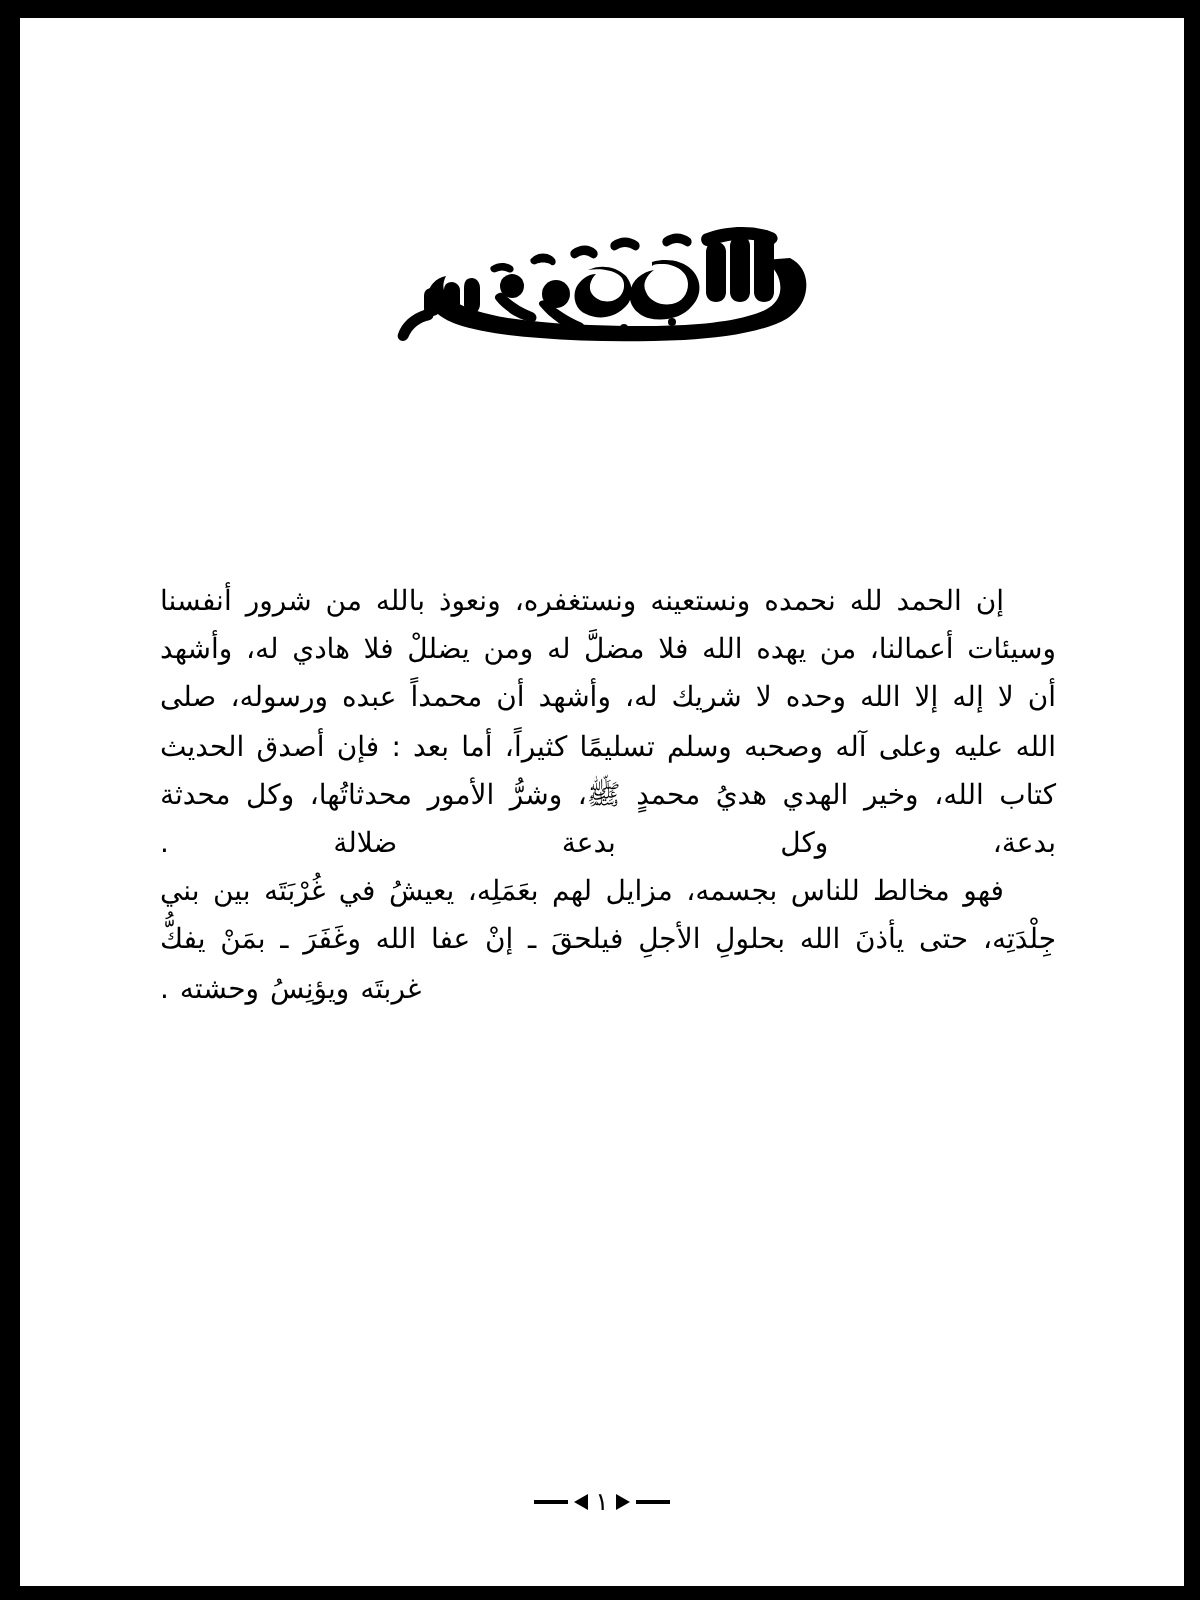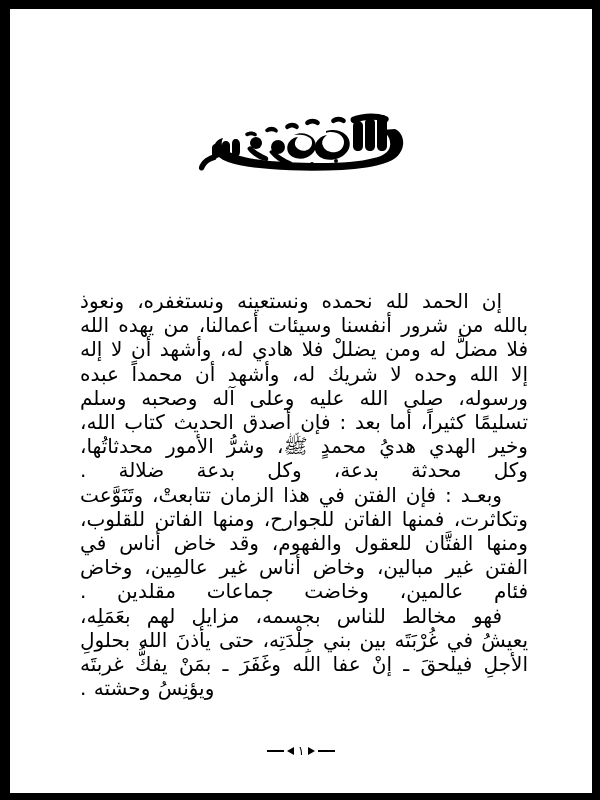--- a/index.html
+++ b/index.html
@@ -49,21 +49,21 @@
   #body-text {
     position: absolute;
     right: 64px;
     top: 280px;
     width: 448px;
     direction: rtl;
     text-align: justify;
     text-align-last: justify;
     color: #000000;
     font-family: "DejaVu Sans", "Liberation Sans", sans-serif;
-    font-size: 20px;
+    font-size: 14px;
     line-height: 24.2px;
     word-spacing: 1px;
   }
 
   .para {
     margin: 0;
     text-indent: 26px;
     text-align: justify;
     text-align-last: justify;
   }
@@ -180,21 +180,20 @@
 
           <circle cx="150" cy="52" r="2"></circle>
           <circle cx="126" cy="55" r="2"></circle>
           <circle cx="54" cy="52" r="2"></circle>
         </g>
       </svg>
     </div>
 
     <div id="body-text">
       <p class="para">إن الحمد لله نحمده ونستعينه ونستغفره، ونعوذ بالله من شرور أنفسنا وسيئات أعمالنا، من يهده الله فلا مضلَّ له ومن يضللْ فلا هادي له، وأشهد أن لا إله إلا الله وحده لا شريك له، وأشهد أن محمداً عبده ورسوله، صلى الله عليه وعلى آله وصحبه وسلم تسليمًا كثيراً، أما بعد : فإن أصدق الحديث كتاب الله، وخير الهدي هديُ محمدٍ ﷺ، وشرُّ الأمور محدثاتُها، وكل محدثة بدعة، وكل بدعة ضلالة .</p>
-      <p class="para">وبعـد : فإن الفتن في هذا الزمان تتابعتْ، وتَنَوَّعت وتكاثرت، فمنها الفاتن للجوارح، ومنها الفاتن للقلوب، ومنها الفتَّان للعقول والفهوم، وقد خاض أناس في الفتن غير مبالين، وخاض أناس غير عالمِين، وخاض فئام عالمين، وخاضت جماعات مقلدين .</p>
       <p class="para">فهو مخالط للناس بجسمه، مزايل لهم بعَمَلِه، يعيشُ في غُرْبَتَه بين بني جِلْدَتِه، حتى يأذنَ الله بحلولِ الأجلِ فيلحقَ ـ إنْ عفا الله وغَفَرَ ـ بمَنْ يفكُّ غربتَه ويؤنِسُ وحشته .</p>
     </div>
 
     <div id="page-number-row">
       <span class="rule-dash"></span>
       <span class="arrow-left"></span>
       <span id="page-number-value">١</span>
       <span class="arrow-right"></span>
       <span class="rule-dash"></span>
     </div>

